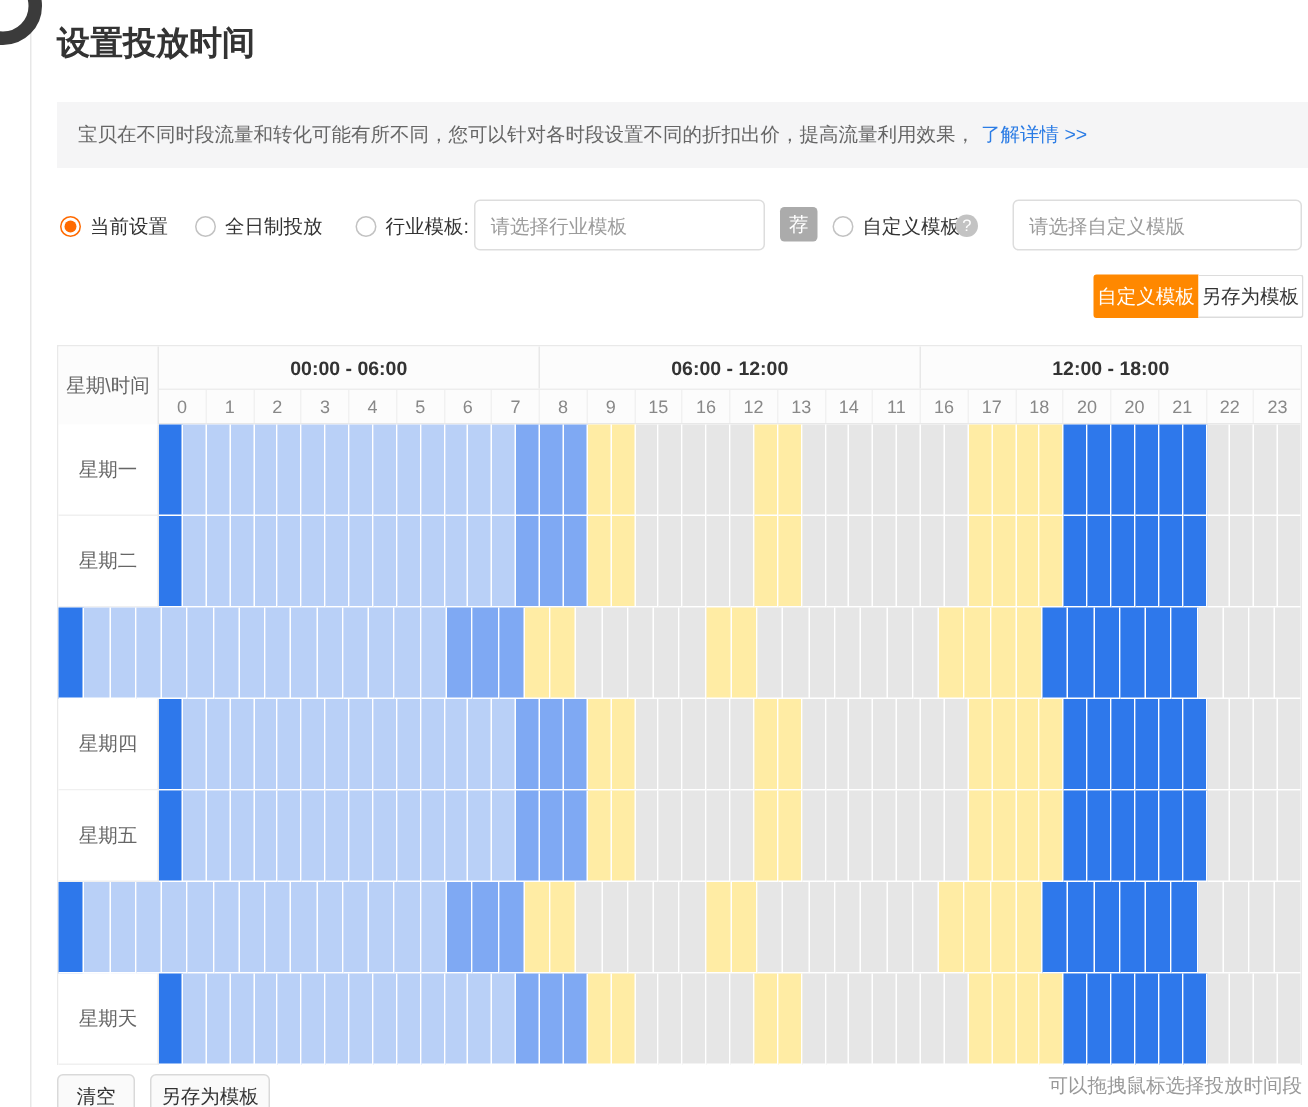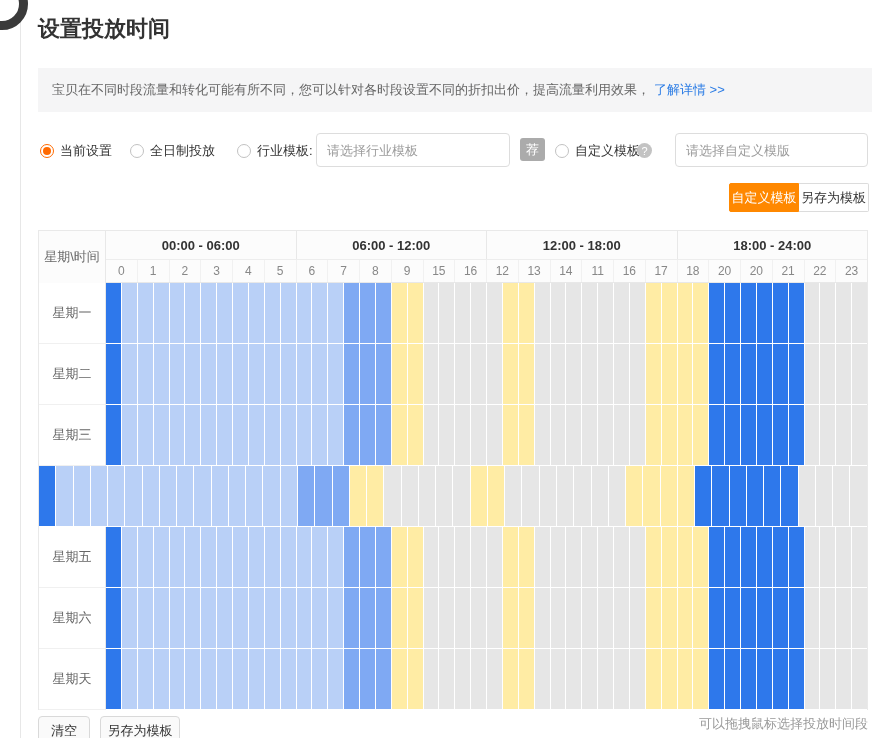--- a/index.html
+++ b/index.html
@@ -118,21 +118,20 @@
 </div>
 
 <div class="schedule">
   <div class="sched-head">
     <div class="corner-cell">星期\时间</div>
     <div class="head-right">
       <div class="group-row">
           <div class="group-cell">00:00 - 06:00</div>
           <div class="group-cell">06:00 - 12:00</div>
           <div class="group-cell">12:00 - 18:00</div>
-          <div class="group-cell">18:00 - 24:00</div>
         </div>
       <div class="hour-row">
           <div class="hour-cell">0</div>
           <div class="hour-cell">1</div>
           <div class="hour-cell">2</div>
           <div class="hour-cell">3</div>
           <div class="hour-cell">4</div>
           <div class="hour-cell">5</div>
           <div class="hour-cell">6</div>
           <div class="hour-cell">7</div>
@@ -256,73 +255,73 @@
           <div class="slot" style="background: rgb(46, 120, 235);"></div>
           <div class="slot" style="background: rgb(46, 120, 235);"></div>
           <div class="slot" style="background: rgb(46, 120, 235);"></div>
           <div class="slot" style="background: rgb(230, 230, 230);"></div>
           <div class="slot" style="background: rgb(230, 230, 230);"></div>
           <div class="slot" style="background: rgb(230, 230, 230);"></div>
           <div class="slot" style="background: rgb(230, 230, 230);"></div>
         </div>
       </div>
       <div class="day-row">
-        <div class="day-label">星期三</div>
-        <div class="slots">
-          <div class="slot" style="background: rgb(46, 120, 235);"></div>
-          <div class="slot" style="background: rgb(185, 208, 247);"></div>
-          <div class="slot" style="background: rgb(185, 208, 247);"></div>
-          <div class="slot" style="background: rgb(185, 208, 247);"></div>
-          <div class="slot" style="background: rgb(185, 208, 247);"></div>
-          <div class="slot" style="background: rgb(185, 208, 247);"></div>
-          <div class="slot" style="background: rgb(185, 208, 247);"></div>
-          <div class="slot" style="background: rgb(185, 208, 247);"></div>
-          <div class="slot" style="background: rgb(185, 208, 247);"></div>
-          <div class="slot" style="background: rgb(185, 208, 247);"></div>
-          <div class="slot" style="background: rgb(185, 208, 247);"></div>
-          <div class="slot" style="background: rgb(185, 208, 247);"></div>
-          <div class="slot" style="background: rgb(185, 208, 247);"></div>
-          <div class="slot" style="background: rgb(185, 208, 247);"></div>
-          <div class="slot" style="background: rgb(185, 208, 247);"></div>
-          <div class="slot" style="background: rgb(127, 169, 243);"></div>
-          <div class="slot" style="background: rgb(127, 169, 243);"></div>
-          <div class="slot" style="background: rgb(127, 169, 243);"></div>
-          <div class="slot" style="background: rgb(255, 236, 164);"></div>
-          <div class="slot" style="background: rgb(255, 236, 164);"></div>
-          <div class="slot" style="background: rgb(230, 230, 230);"></div>
-          <div class="slot" style="background: rgb(230, 230, 230);"></div>
-          <div class="slot" style="background: rgb(230, 230, 230);"></div>
-          <div class="slot" style="background: rgb(230, 230, 230);"></div>
-          <div class="slot" style="background: rgb(230, 230, 230);"></div>
-          <div class="slot" style="background: rgb(255, 236, 164);"></div>
-          <div class="slot" style="background: rgb(255, 236, 164);"></div>
-          <div class="slot" style="background: rgb(230, 230, 230);"></div>
-          <div class="slot" style="background: rgb(230, 230, 230);"></div>
-          <div class="slot" style="background: rgb(230, 230, 230);"></div>
-          <div class="slot" style="background: rgb(230, 230, 230);"></div>
-          <div class="slot" style="background: rgb(230, 230, 230);"></div>
-          <div class="slot" style="background: rgb(230, 230, 230);"></div>
-          <div class="slot" style="background: rgb(230, 230, 230);"></div>
-          <div class="slot" style="background: rgb(255, 236, 164);"></div>
-          <div class="slot" style="background: rgb(255, 236, 164);"></div>
-          <div class="slot" style="background: rgb(255, 236, 164);"></div>
-          <div class="slot" style="background: rgb(255, 236, 164);"></div>
-          <div class="slot" style="background: rgb(46, 120, 235);"></div>
-          <div class="slot" style="background: rgb(46, 120, 235);"></div>
-          <div class="slot" style="background: rgb(46, 120, 235);"></div>
-          <div class="slot" style="background: rgb(46, 120, 235);"></div>
-          <div class="slot" style="background: rgb(46, 120, 235);"></div>
-          <div class="slot" style="background: rgb(46, 120, 235);"></div>
-          <div class="slot" style="background: rgb(230, 230, 230);"></div>
-          <div class="slot" style="background: rgb(230, 230, 230);"></div>
-          <div class="slot" style="background: rgb(230, 230, 230);"></div>
-          <div class="slot" style="background: rgb(230, 230, 230);"></div>
-        </div>
-      </div>
-      <div class="day-row">
+        <div class="slots">
+          <div class="slot" style="background: rgb(46, 120, 235);"></div>
+          <div class="slot" style="background: rgb(185, 208, 247);"></div>
+          <div class="slot" style="background: rgb(185, 208, 247);"></div>
+          <div class="slot" style="background: rgb(185, 208, 247);"></div>
+          <div class="slot" style="background: rgb(185, 208, 247);"></div>
+          <div class="slot" style="background: rgb(185, 208, 247);"></div>
+          <div class="slot" style="background: rgb(185, 208, 247);"></div>
+          <div class="slot" style="background: rgb(185, 208, 247);"></div>
+          <div class="slot" style="background: rgb(185, 208, 247);"></div>
+          <div class="slot" style="background: rgb(185, 208, 247);"></div>
+          <div class="slot" style="background: rgb(185, 208, 247);"></div>
+          <div class="slot" style="background: rgb(185, 208, 247);"></div>
+          <div class="slot" style="background: rgb(185, 208, 247);"></div>
+          <div class="slot" style="background: rgb(185, 208, 247);"></div>
+          <div class="slot" style="background: rgb(185, 208, 247);"></div>
+          <div class="slot" style="background: rgb(127, 169, 243);"></div>
+          <div class="slot" style="background: rgb(127, 169, 243);"></div>
+          <div class="slot" style="background: rgb(127, 169, 243);"></div>
+          <div class="slot" style="background: rgb(255, 236, 164);"></div>
+          <div class="slot" style="background: rgb(255, 236, 164);"></div>
+          <div class="slot" style="background: rgb(230, 230, 230);"></div>
+          <div class="slot" style="background: rgb(230, 230, 230);"></div>
+          <div class="slot" style="background: rgb(230, 230, 230);"></div>
+          <div class="slot" style="background: rgb(230, 230, 230);"></div>
+          <div class="slot" style="background: rgb(230, 230, 230);"></div>
+          <div class="slot" style="background: rgb(255, 236, 164);"></div>
+          <div class="slot" style="background: rgb(255, 236, 164);"></div>
+          <div class="slot" style="background: rgb(230, 230, 230);"></div>
+          <div class="slot" style="background: rgb(230, 230, 230);"></div>
+          <div class="slot" style="background: rgb(230, 230, 230);"></div>
+          <div class="slot" style="background: rgb(230, 230, 230);"></div>
+          <div class="slot" style="background: rgb(230, 230, 230);"></div>
+          <div class="slot" style="background: rgb(230, 230, 230);"></div>
+          <div class="slot" style="background: rgb(230, 230, 230);"></div>
+          <div class="slot" style="background: rgb(255, 236, 164);"></div>
+          <div class="slot" style="background: rgb(255, 236, 164);"></div>
+          <div class="slot" style="background: rgb(255, 236, 164);"></div>
+          <div class="slot" style="background: rgb(255, 236, 164);"></div>
+          <div class="slot" style="background: rgb(46, 120, 235);"></div>
+          <div class="slot" style="background: rgb(46, 120, 235);"></div>
+          <div class="slot" style="background: rgb(46, 120, 235);"></div>
+          <div class="slot" style="background: rgb(46, 120, 235);"></div>
+          <div class="slot" style="background: rgb(46, 120, 235);"></div>
+          <div class="slot" style="background: rgb(46, 120, 235);"></div>
+          <div class="slot" style="background: rgb(230, 230, 230);"></div>
+          <div class="slot" style="background: rgb(230, 230, 230);"></div>
+          <div class="slot" style="background: rgb(230, 230, 230);"></div>
+          <div class="slot" style="background: rgb(230, 230, 230);"></div>
+        </div>
+      </div>
+      <div class="day-row">
+        <div class="day-label">星期四</div>
         <div class="slots">
           <div class="slot" style="background: rgb(46, 120, 235);"></div>
           <div class="slot" style="background: rgb(185, 208, 247);"></div>
           <div class="slot" style="background: rgb(185, 208, 247);"></div>
           <div class="slot" style="background: rgb(185, 208, 247);"></div>
           <div class="slot" style="background: rgb(185, 208, 247);"></div>
           <div class="slot" style="background: rgb(185, 208, 247);"></div>
           <div class="slot" style="background: rgb(185, 208, 247);"></div>
           <div class="slot" style="background: rgb(185, 208, 247);"></div>
           <div class="slot" style="background: rgb(185, 208, 247);"></div>
@@ -414,21 +413,20 @@
           <div class="slot" style="background: rgb(46, 120, 235);"></div>
           <div class="slot" style="background: rgb(46, 120, 235);"></div>
           <div class="slot" style="background: rgb(46, 120, 235);"></div>
           <div class="slot" style="background: rgb(230, 230, 230);"></div>
           <div class="slot" style="background: rgb(230, 230, 230);"></div>
           <div class="slot" style="background: rgb(230, 230, 230);"></div>
           <div class="slot" style="background: rgb(230, 230, 230);"></div>
         </div>
       </div>
       <div class="day-row">
-        <div class="day-label">星期六</div>
         <div class="slots">
           <div class="slot" style="background: rgb(46, 120, 235);"></div>
           <div class="slot" style="background: rgb(185, 208, 247);"></div>
           <div class="slot" style="background: rgb(185, 208, 247);"></div>
           <div class="slot" style="background: rgb(185, 208, 247);"></div>
           <div class="slot" style="background: rgb(185, 208, 247);"></div>
           <div class="slot" style="background: rgb(185, 208, 247);"></div>
           <div class="slot" style="background: rgb(185, 208, 247);"></div>
           <div class="slot" style="background: rgb(185, 208, 247);"></div>
           <div class="slot" style="background: rgb(185, 208, 247);"></div>

